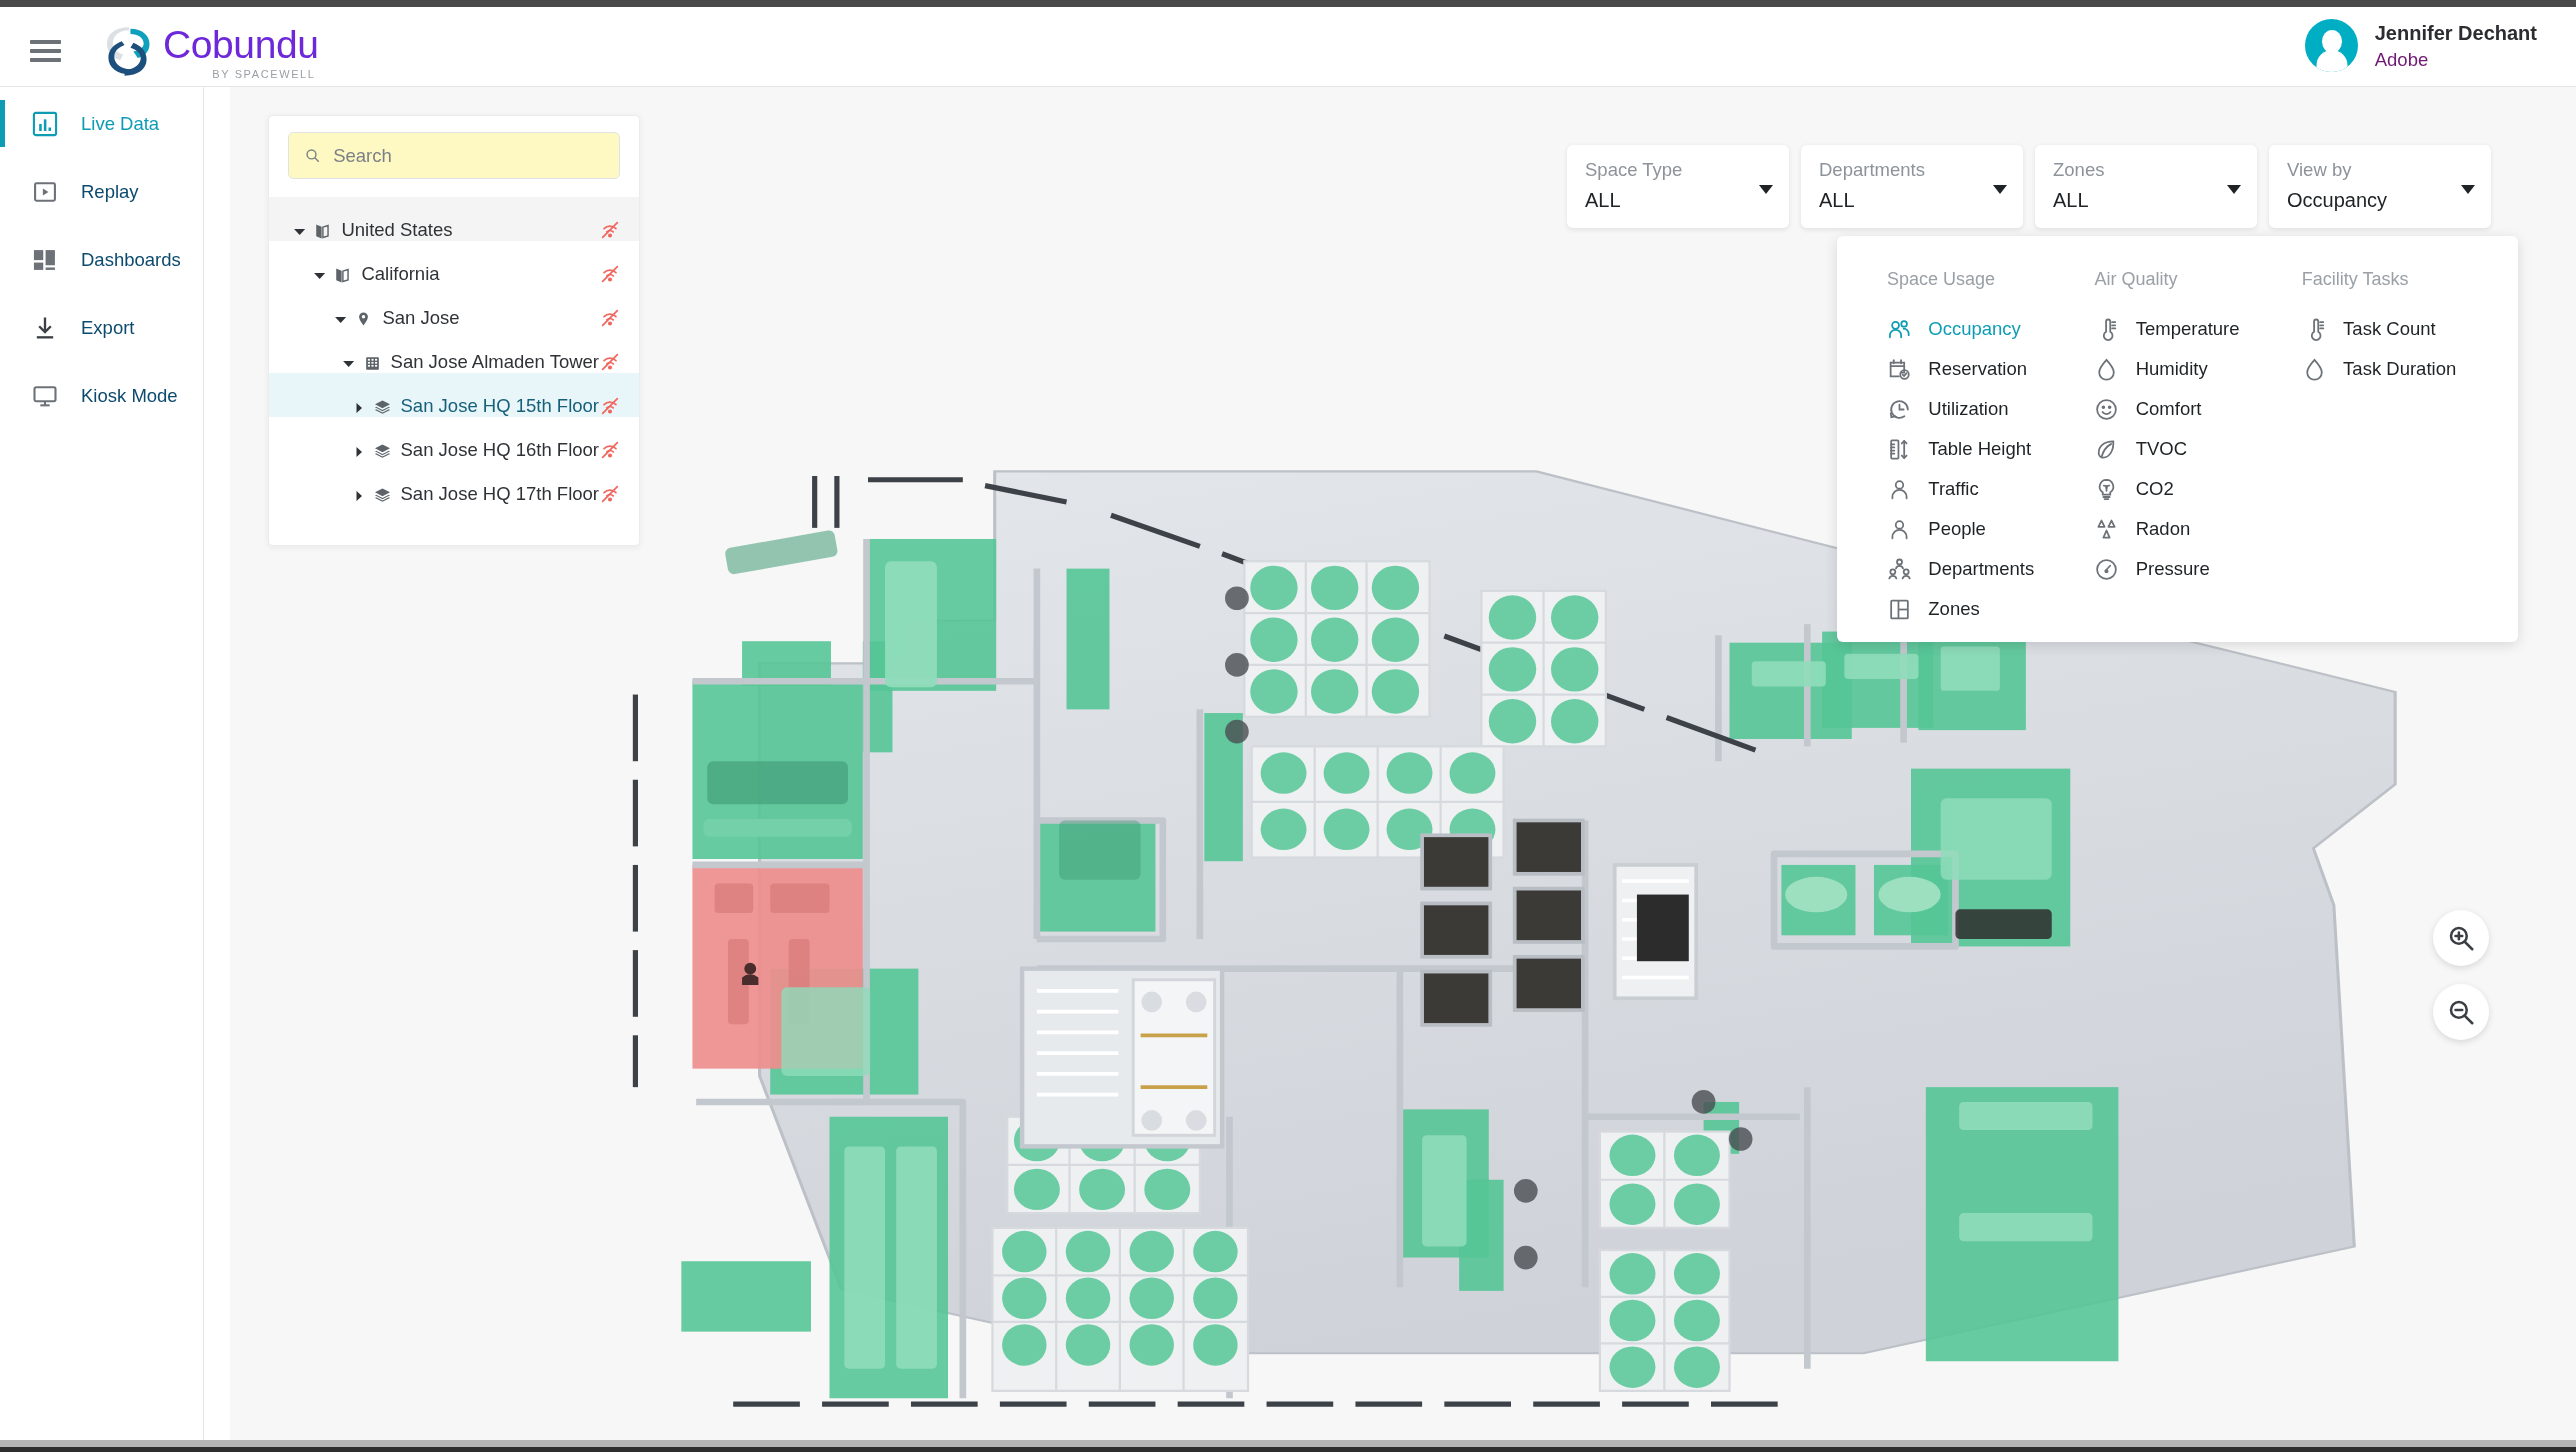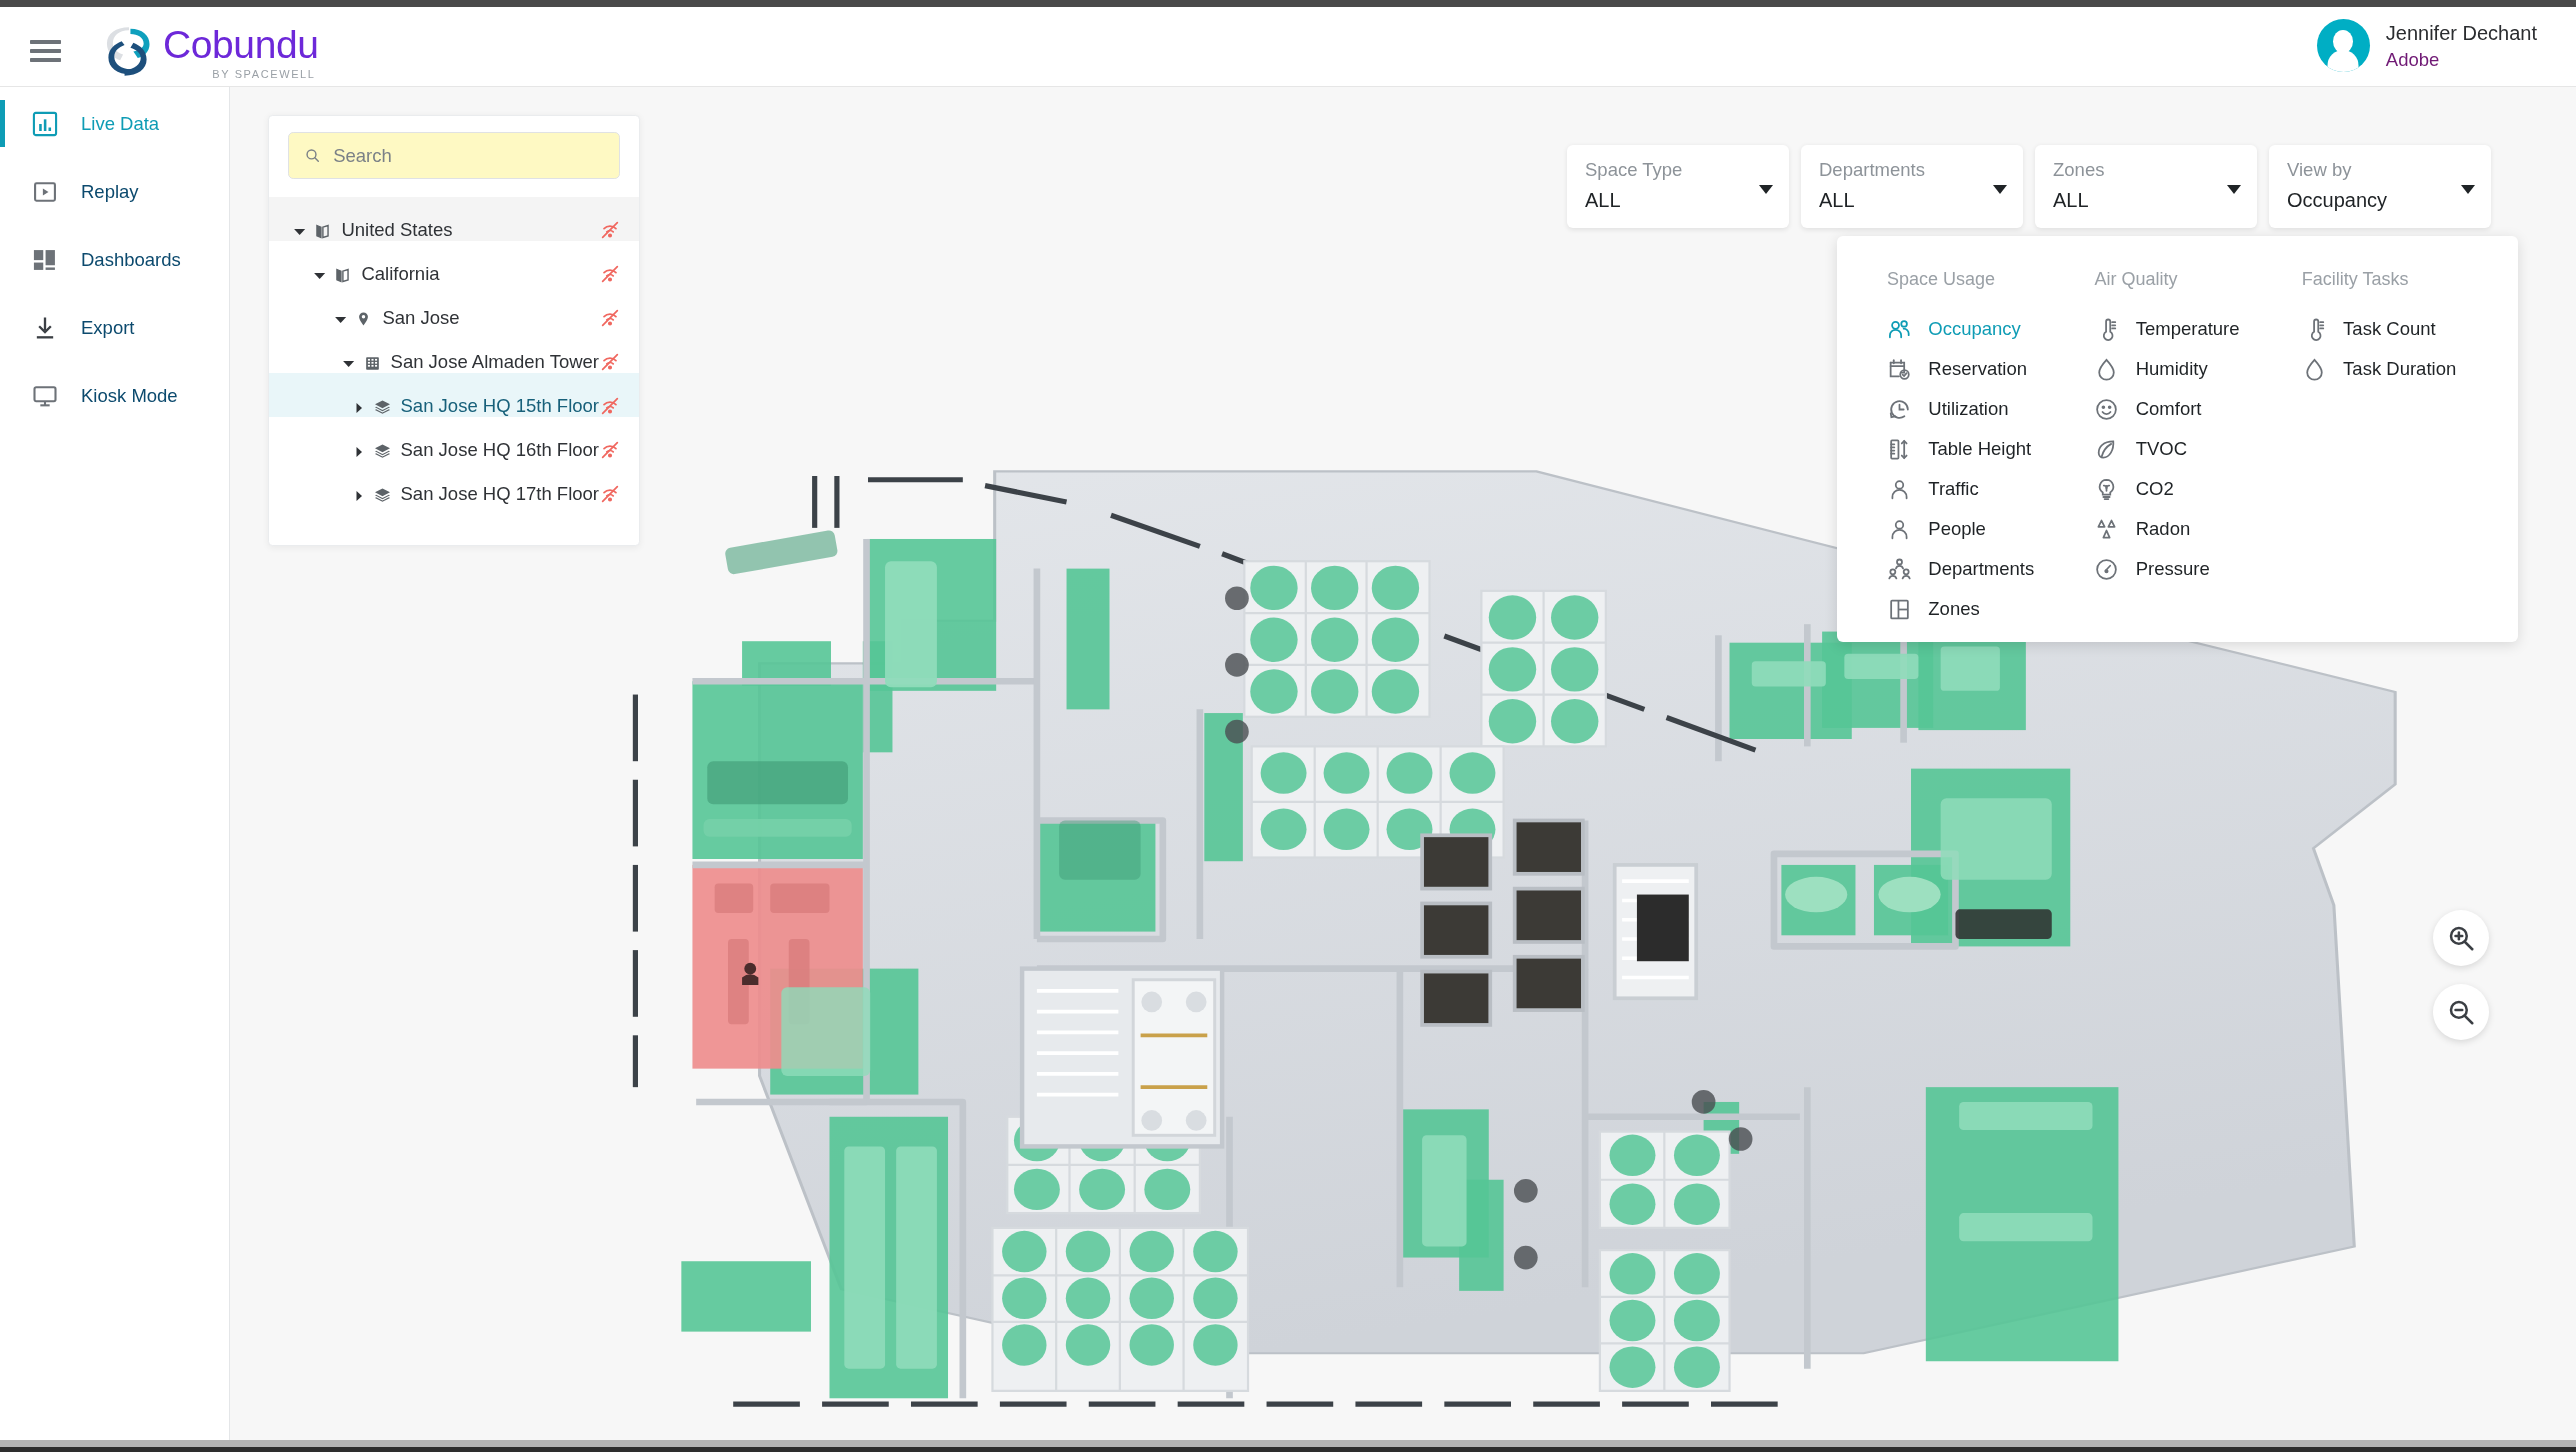--- a/index.html
+++ b/index.html
@@ -76,26 +76,26 @@
     background: #00aec4; position: relative; overflow: hidden; flex: 0 0 auto;
   }
   .avatar .head {
     position: absolute; left: 50%; top: 11px; transform: translateX(-50%);
     width: 20px; height: 23px; border-radius: 50%; background: #ffffff;
   }
   .avatar .body {
     position: absolute; left: 50%; bottom: -1.5px; transform: translateX(-50%);
     width: 31px; height: 24px; border-radius: 15.6px 15.6px 0 0; background: #ffffff;
   }
-  .user-name { font-size: 20px; font-weight: normal; color: #2b2d30; line-height: 1.25; }
+  .user-name { font-size: 20px; font-weight: bold; color: #2b2d30; line-height: 1.25; }
   .user-org  { font-size: 18.5px; color: #701a75; line-height: 1.25; margin-top: 2.2px; }
 
   
   .rail {
-    position: absolute; left: 0; top: 87px; width: 230px; bottom: 12px;
+    position: absolute; left: 0; top: 87px; width: 204px; bottom: 12px;
     background: #ffffff; border-right: 0.7px solid #e4e6e8;
   }
   .rail-item {
     position: relative; height: 68px; display: flex; align-items: center;
     padding-left: 31px; gap: 22px; cursor: pointer; color: #6d7278;
   }
   .rail-item .ri-label { font-size: 18.5px; color: #0c4a6e; white-space: nowrap; }
   .rail-item.active .ri-label { color: #0e9cb5; }
   .rail-item.active .marker {
     position: absolute; left: 0; top: 10.4px; width: 5.2px; height: 47px;

